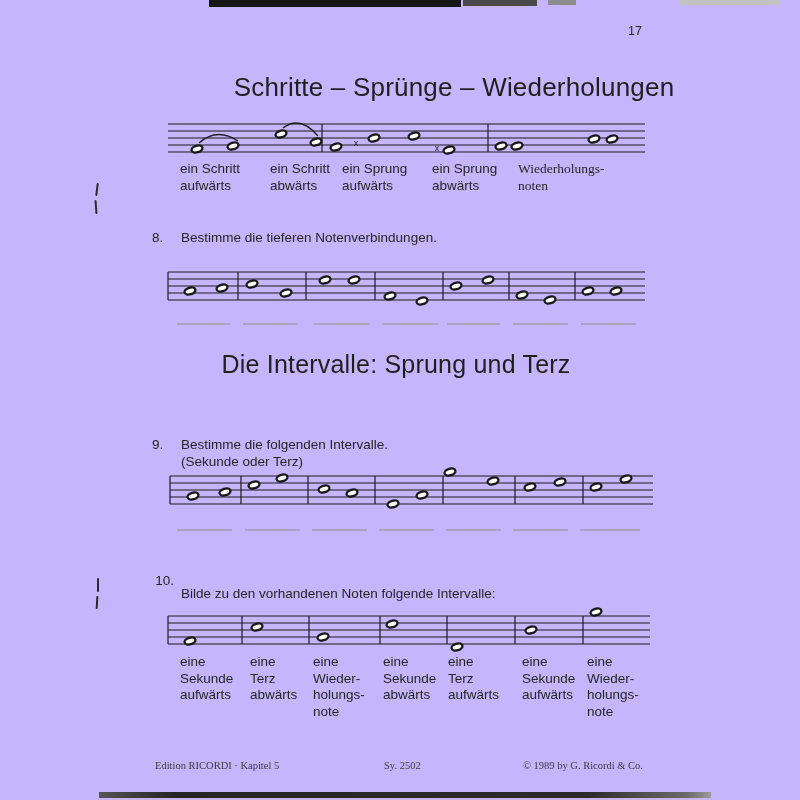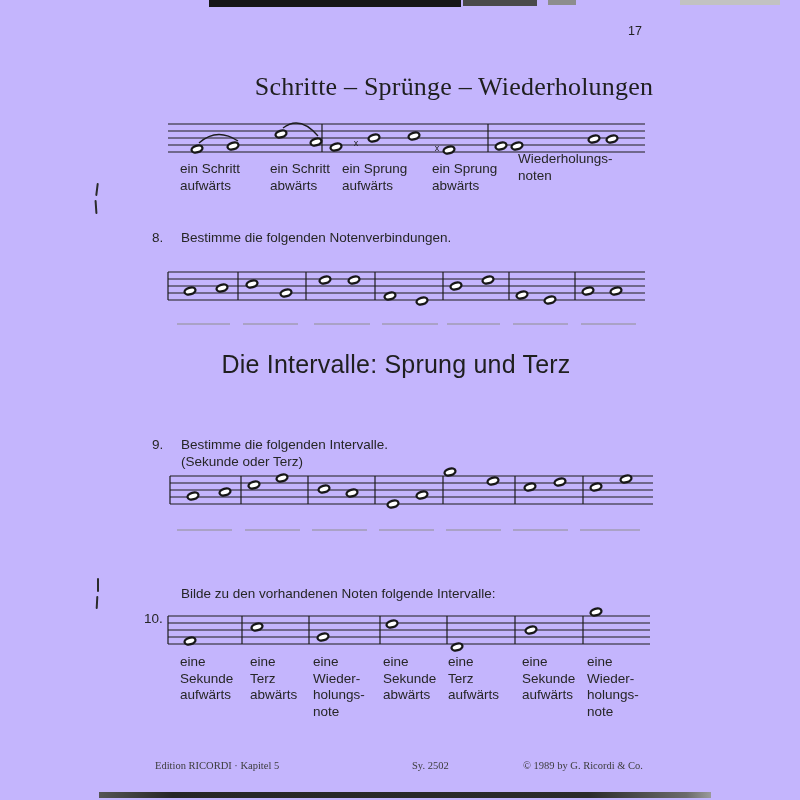--- a/index.html
+++ b/index.html
@@ -14,21 +14,21 @@
   .seg4{left:680px;width:100px;height:5px;background:#c2c2c2;}
   
   .stroke{position:absolute;width:2px;background:#2b2b2b;border-radius:1px;}
   .s1{left:96px;top:183px;height:13px;transform:rotate(7deg);}
   .s2{left:95px;top:200px;height:14px;transform:rotate(-4deg);}
   .s3{left:97px;top:578px;height:14px;}
   .s4{left:96px;top:596px;height:13px;transform:rotate(3deg);}
 
   #page-number{left:628px;top:24px;font-size:12.5px;color:#222;}
   .big-title{font-size:26px;letter-spacing:.2px;color:#1f1f1f;text-align:center;white-space:nowrap;}
-  #title-steps{left:170px;top:72px;width:568px;font-family:Liberation Serif, serif;}
+  #title-steps{left:170px;top:72px;width:568px;}
   #title-intervals{left:96px;top:350px;width:600px;font-size:25px;}
 
   .body-text{font-size:13.5px;line-height:16.5px;color:#262626;}
   .ex-num{width:30px;text-align:left;}
   #para{left:153px;top:387px;width:540px;}
 
   .note-label{position:absolute;font-size:13.5px;line-height:16.5px;color:#262626;white-space:nowrap;}
 
   #notation-svg{position:absolute;left:0;top:0;pointer-events:none;}
 
@@ -50,35 +50,35 @@
   <div class="stroke s2"></div>
   <div class="stroke s3"></div>
   <div class="stroke s4"></div>
 
   <div id="page-number" class="abs">17</div>
 
   <div id="title-steps" class="abs big-title">Schritte – Sprünge – Wiederholungen</div>
 
   <div class="abs body-text ex-num" style="left:152px;top:230px;">8.</div>
   <div class="abs body-text" style="left:181px;top:230px;">
-    <div>Bestimme die folgenden Notenverbindungen.</div>
+    <div>Bestimme die tieferen Notenverbindungen.</div>
   </div>
 
   <div id="title-intervals" class="abs big-title">Die Intervalle: Sprung und Terz</div>
 
   <div id="para" class="abs body-text">
   </div>
 
   <div class="abs body-text ex-num" style="left:152px;top:437px;">9.</div>
   <div class="abs body-text" style="left:181px;top:437px;">
     <div>Bestimme die folgenden Intervalle.</div>
     <div>(Sekunde oder Terz)</div>
   </div>
 
-  <div class="abs body-text ex-num" style="left:144px;top:611px;">10.</div>
+  <div class="abs body-text ex-num" style="left:144px;top:573px;text-align:right;">10.</div>
   <div class="abs body-text" style="left:181px;top:586px;">
     <div>Bilde zu den vorhandenen Noten folgende Intervalle:</div>
   </div>
 
   <svg id="notation-svg" width="800" height="800">
       <g>
         <line x1="168" y1="124" x2="645" y2="124" stroke="#1d1d1d" stroke-width="1.1"></line>
         <line x1="168" y1="131" x2="645" y2="131" stroke="#1d1d1d" stroke-width="1.1"></line>
         <line x1="168" y1="138" x2="645" y2="138" stroke="#1d1d1d" stroke-width="1.1"></line>
         <line x1="168" y1="145" x2="645" y2="145" stroke="#1d1d1d" stroke-width="1.1"></line>
@@ -189,41 +189,41 @@
         <ellipse cx="257" cy="627" rx="5.6" ry="3.3" fill="#ffffff" stroke="#171717" stroke-width="2.3" transform="rotate(-16 257 627)"></ellipse>
         <ellipse cx="323" cy="637" rx="5.6" ry="3.3" fill="#ffffff" stroke="#171717" stroke-width="2.3" transform="rotate(-16 323 637)"></ellipse>
         <ellipse cx="392" cy="624" rx="5.6" ry="3.3" fill="#ffffff" stroke="#171717" stroke-width="2.3" transform="rotate(-16 392 624)"></ellipse>
         <ellipse cx="457" cy="647" rx="5.6" ry="3.3" fill="#ffffff" stroke="#171717" stroke-width="2.3" transform="rotate(-16 457 647)"></ellipse>
         <ellipse cx="531" cy="630" rx="5.6" ry="3.3" fill="#ffffff" stroke="#171717" stroke-width="2.3" transform="rotate(-16 531 630)"></ellipse>
         <ellipse cx="596" cy="612" rx="5.6" ry="3.3" fill="#ffffff" stroke="#171717" stroke-width="2.3" transform="rotate(-16 596 612)"></ellipse>
       </g>
     </svg>
 
   <div class="abs footer-text" style="left:155px;top:760px;">Edition RICORDI · Kapitel 5</div>
-  <div class="abs footer-text" style="left:412px;top:760px;">Sy. 2502</div>
+  <div class="abs footer-text" style="left:384px;top:760px;">Sy. 2502</div>
   <div class="abs footer-text" style="left:523px;top:760px;">© 1989 by G. Ricordi &amp; Co.</div>
   <div id="footer-bar" class="abs"></div>
 
 <div class="note-label" style="left: 180px; top: 161px;">
       <div>ein Schritt</div>
       <div>aufwärts</div>
     </div>
     <div class="note-label" style="left: 270px; top: 161px;">
       <div>ein Schritt</div>
       <div>abwärts</div>
     </div>
     <div class="note-label" style="left: 342px; top: 161px;">
       <div>ein Sprung</div>
       <div>aufwärts</div>
     </div>
     <div class="note-label" style="left: 432px; top: 161px;">
       <div>ein Sprung</div>
       <div>abwärts</div>
     </div>
-    <div class="note-label" style="left: 518px; top: 151px;">
+    <div class="note-label" style="left: 518px; top: 161px; font-family: Liberation Serif, serif;">
       <div>Wiederholungs-</div>
       <div>noten</div>
     </div>
     <div class="note-label" style="left: 180px; top: 654px;">
       <div>eine</div>
       <div>Sekunde</div>
       <div>aufwärts</div>
     </div>
     <div class="note-label" style="left: 250px; top: 654px;">
       <div>eine</div>

